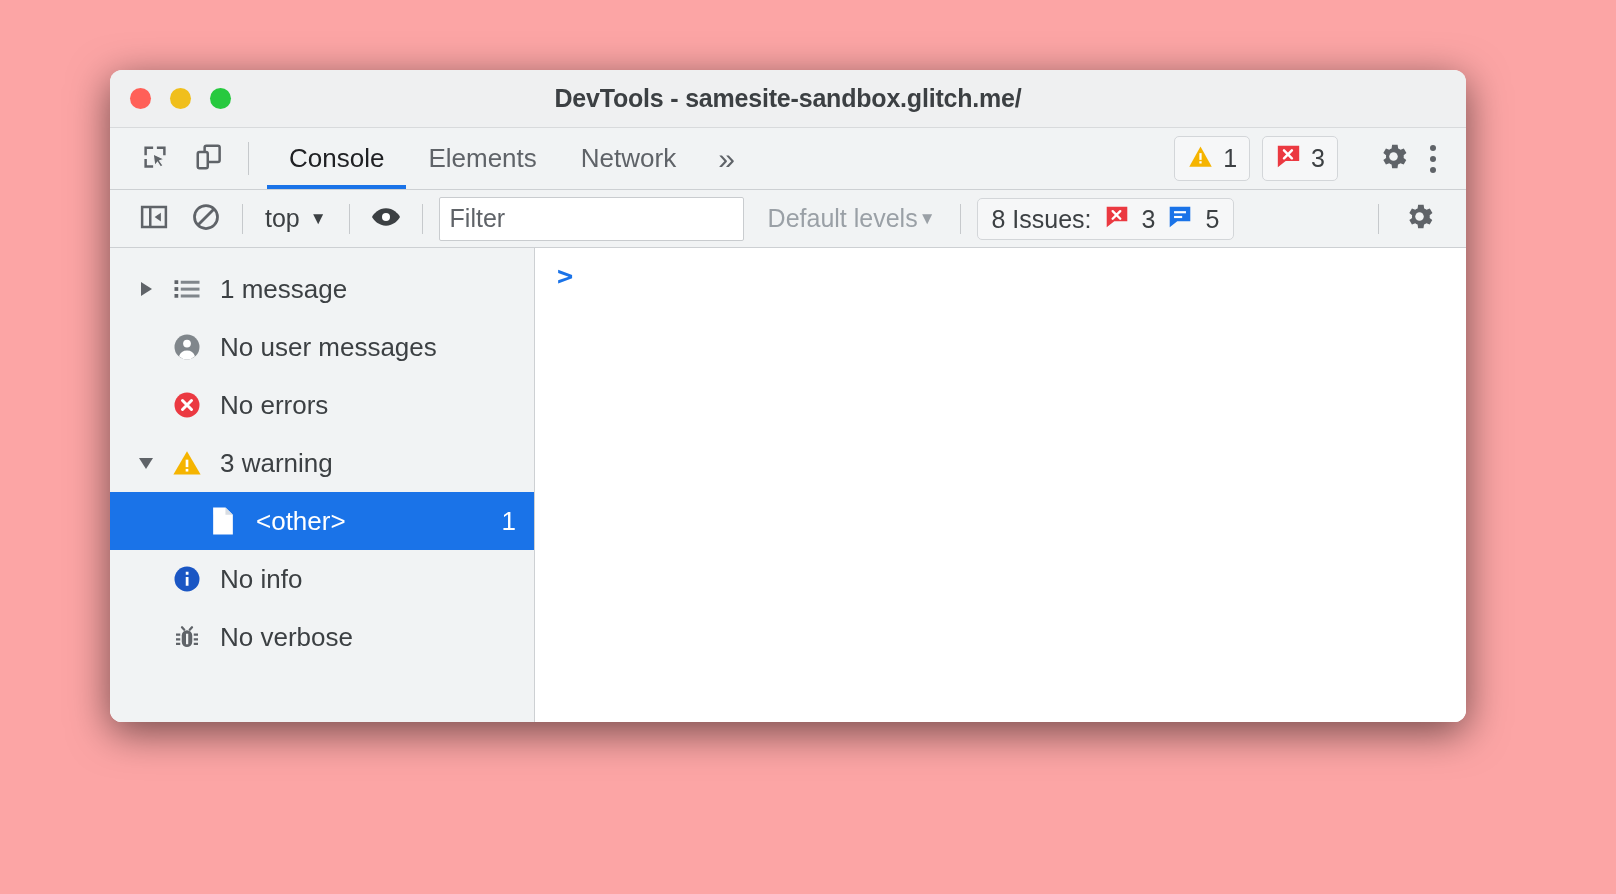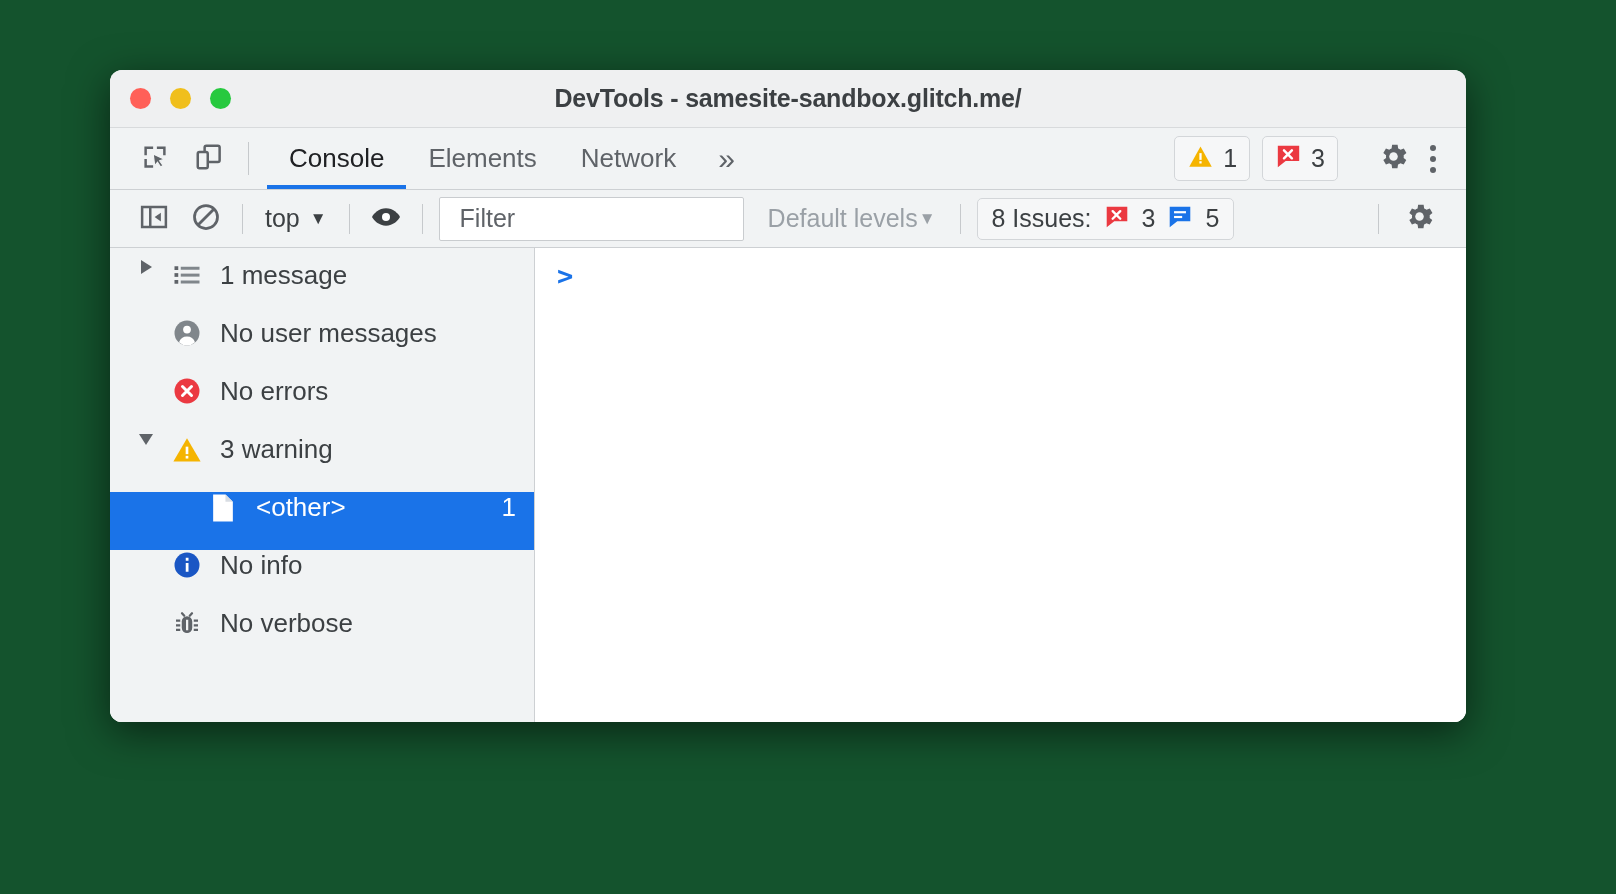--- a/index.html
+++ b/index.html
@@ -7,21 +7,21 @@
     width: 1616px;
     height: 894px;
     background: #000000;
     font-family: "Liberation Sans", sans-serif;
     overflow: hidden;
   }
   .stage {
     position: relative;
     width: 1616px;
     height: 894px;
-    background: #14532d;
+    background: #fca5a5;
   }
 
   
   .window {
     position: absolute;
     left: 110px;
     top: 70px;
     width: 1356px;
     height: 652px;
     background: #f1f3f4;
@@ -152,33 +152,33 @@
     padding: 0 12px; font-size: 25px; color: #3c4043;
   }
   .caret { font-size: 17px; color: #3c4043; line-height: 1; }
   .filter-input {
     width: 305px; height: 44px;
     background: #ffffff;
     border: 1px solid #c9cccf;
     border-radius: 2px;
     font-size: 25px;
     color: #5f6368;
-    padding: 0 20px;
+    padding: 0 10px;
     font-family: "Liberation Sans", sans-serif;
     margin-left: 6px;
   }
   .filter-input::placeholder { color: #5f6368; opacity: 1; }
   .levels {
     display: flex; align-items: center; gap: 1px;
     padding: 0 14px; font-size: 25px; color: #9aa0a6;
     margin-left: 10px;
   }
   .levels .caret { color: #9aa0a6; }
   .issues-chip {
-    display: flex; align-items: center; gap: 12px;
+    display: flex; align-items: flex-end; gap: 12px;
     border: 1px solid #d3d6d9;
     border-radius: 5px;
     background: #f6f7f8;
     padding: 5px 14px;
     margin-left: 6px;
   }
   .issues-chip .lbl { font-size: 25px; color: #3c4043; }
   .issues-chip .num { font-size: 25px; color: #3c4043; }
   .ct-right { margin-left: auto; display: flex; align-items: center; }
 
@@ -190,21 +190,21 @@
   }
   .sidebar {
     width: 425px;
     background: #f1f3f4;
     border-right: 1px solid #cdd0d3;
     padding-top: 12px;
     flex: none;
   }
   .tree-row {
     display: flex;
-    align-items: flex-start;
+    align-items: center;
     height: 58px;
     padding-right: 18px;
   }
   .tree-row.selected { background: #1a73e8; }
   .twisty {
     width: 36px; margin-left: 18px;
     display: flex; align-items: center; justify-content: center;
     flex: none;
   }
   .tri-right {

